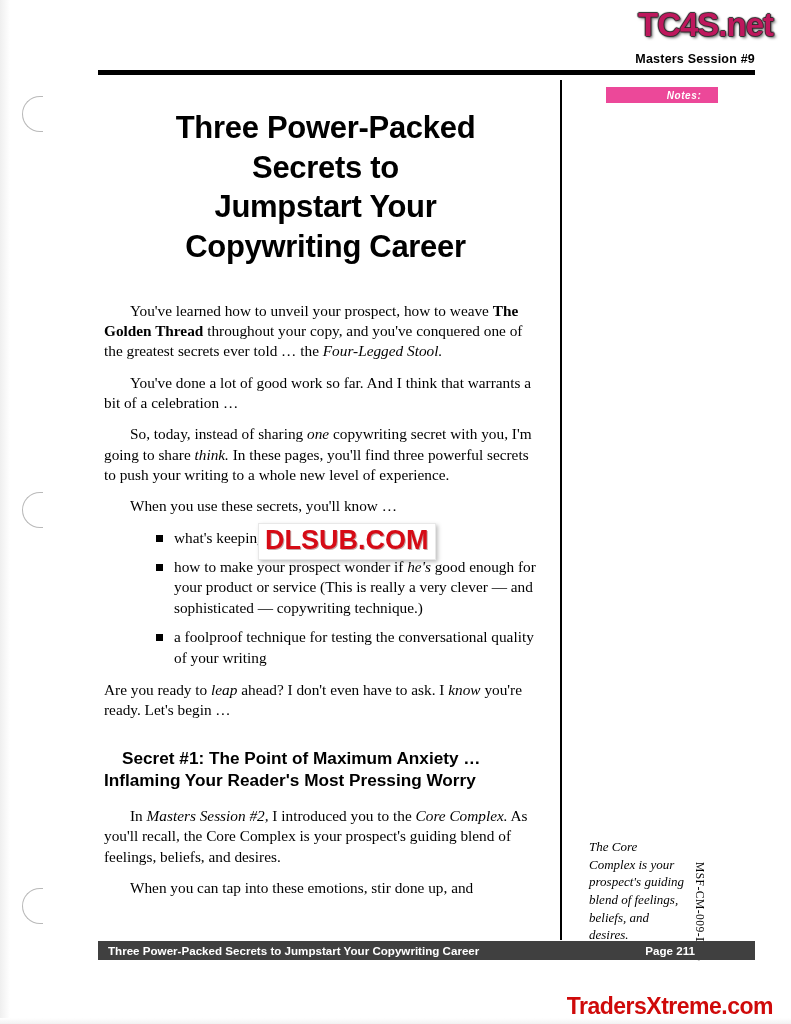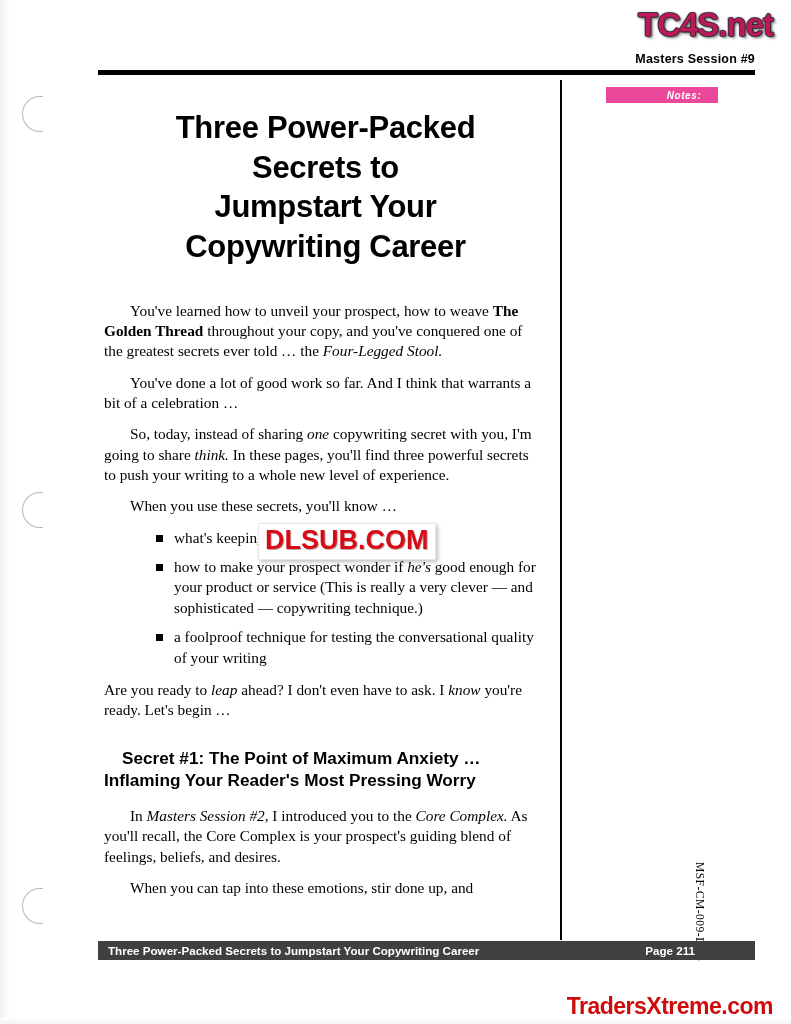--- a/index.html
+++ b/index.html
@@ -300,20 +300,21 @@
       <p class="noind">Are you ready to <i>leap</i> ahead? I don't even have to ask. I <i>know</i> you're ready. Let's begin …</p>
 
       <h2 class="secret">Secret #1: The Point of Maximum Anxiety …<br>Inflaming Your Reader's Most Pressing Worry</h2>
 
       <p>In <i>Masters Session #2,</i> I introduced you to the <i>Core Complex.</i> As you'll recall, the Core Complex is your prospect's guiding blend of feelings, beliefs, and desires.</p>
 
       <p>When you can tap into these emotions, stir done up, and</p>
     </div>
   </div>
 
+  <div class="margin-note">The Core Complex is your prospect's guiding blend of feelings, beliefs, and desires.</div>
   <div class="side-code">MSF-CM-009-DD6</div>
 
   <div class="footer-bar">
     <span class="f-title">Three Power-Packed Secrets to Jumpstart Your Copywriting Career</span>
     <span class="f-page">Page 211</span>
   </div>
 
   <div class="wm-top">TC4S.net</div>
   <div class="wm-center">DLSUB.COM</div>
   <div class="wm-bottom">TradersXtreme.com</div>

